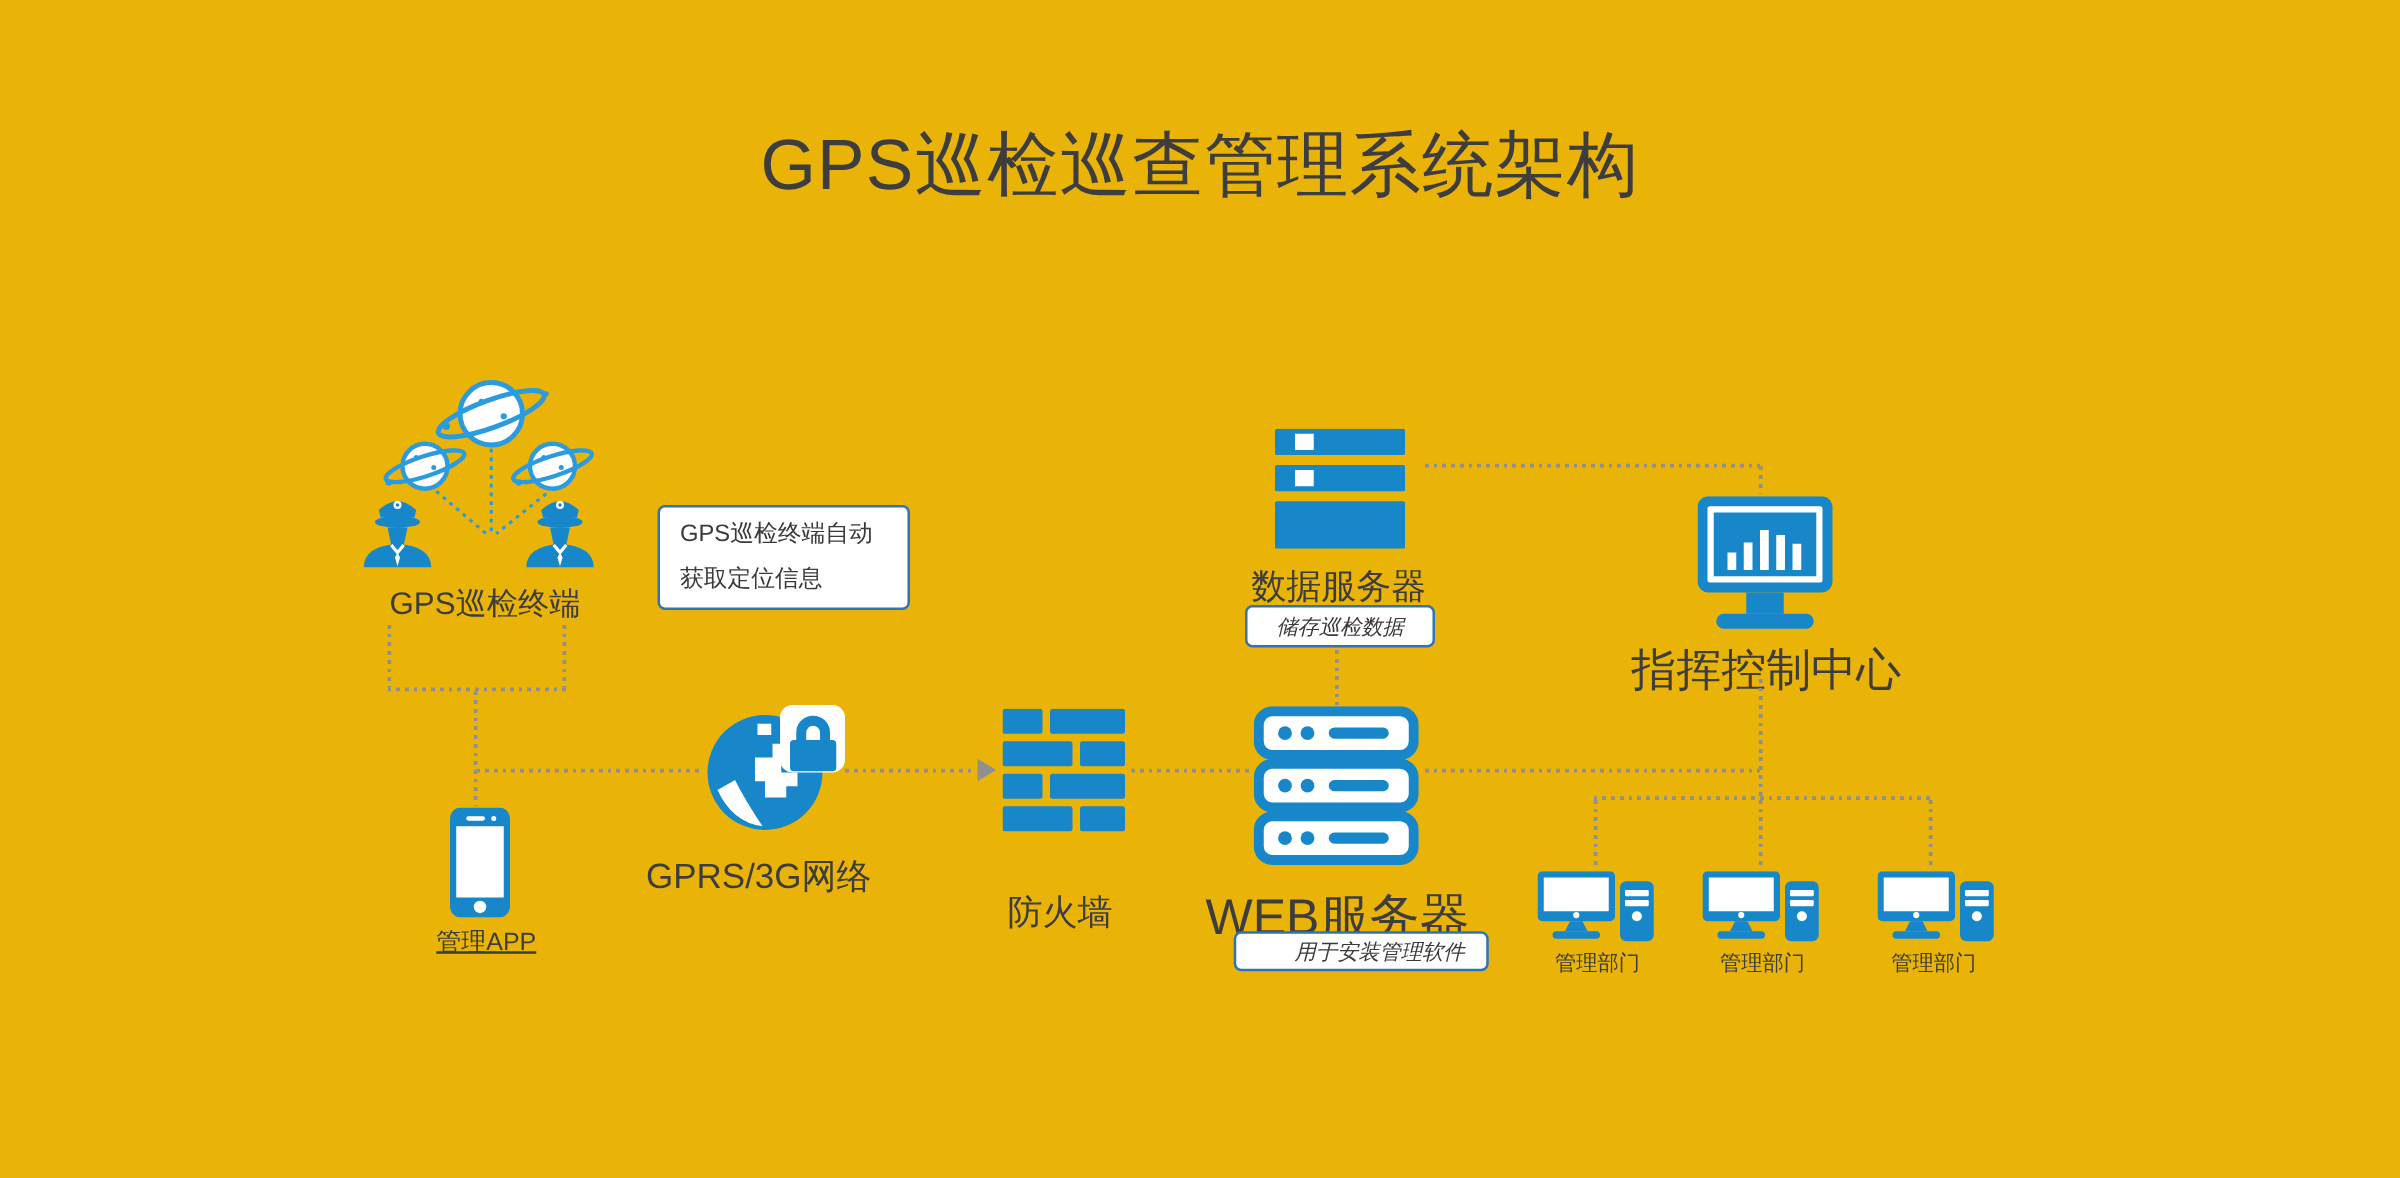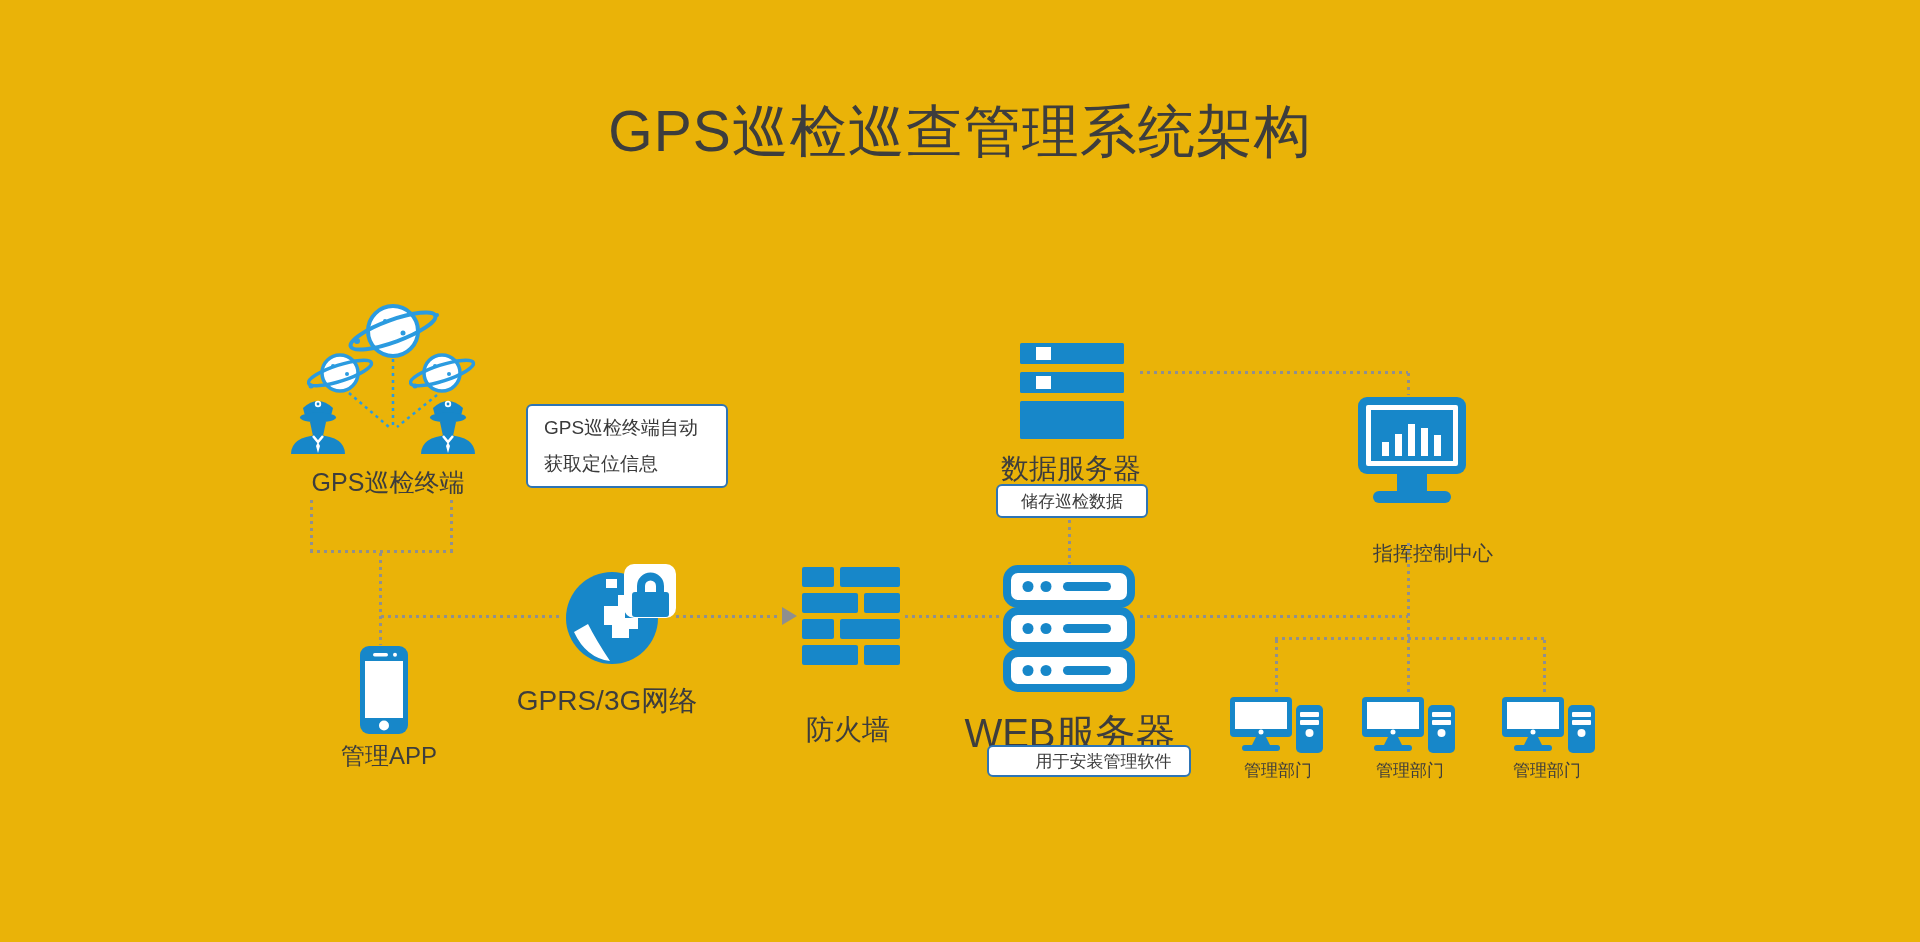--- a/index.html
+++ b/index.html
@@ -7,21 +7,21 @@
           font-family:"Liberation Sans","DejaVu Sans",sans-serif;color:#3f3f3f;}
   .abs{position:absolute;}
   .title{position:absolute;top:94px;left:50%;transform:translateX(-50%);
          font-size:57px;font-weight:500;letter-spacing:1px;color:#3d3d3d;white-space:nowrap;}
   .node-label{position:absolute;transform:translateX(-50%);font-size:25px;color:#3d3d3d;white-space:nowrap;}
   .node-label.small{font-size:17px;}
   .note-box{position:absolute;background:#ffffff;border:2px solid #2e74b5;border-radius:6px;
             display:flex;align-items:center;justify-content:center;color:#3a3a3a;}
   .note-box.left-align{flex-direction:column;align-items:flex-start;justify-content:center;padding-left:16px;}
   .note-line{font-size:19px;line-height:36px;white-space:nowrap;text-align:right;}
-  .note-text{font-size:17px;white-space:nowrap;}
+  .note-text{font-size:17px;white-space:nowrap;font-style:italic;}
   .note-text.md{font-size:18px;}
   
   .dot-h{position:absolute;height:3px;
          background-image:repeating-linear-gradient(to right,#8f8f8f 0,#8f8f8f 3px,transparent 3px,transparent 7px);}
   .dot-v{position:absolute;width:3px;
          background-image:repeating-linear-gradient(to bottom,#8f8f8f 0,#8f8f8f 3px,transparent 3px,transparent 7px);}
   .arrow-right{position:absolute;width:0;height:0;
                border-top:9px solid transparent;border-bottom:9px solid transparent;
                border-left:15px solid #8f8f8f;}
   svg{display:block;}
@@ -112,21 +112,21 @@
 
   <div class="abs" style="left:360px;top:646px;">
     <svg width="48" height="88" viewBox="0 0 48 88">
       <rect x="0" y="0" width="48" height="88" rx="9" fill="#1787c9"></rect>
       <rect x="13" y="7" width="15" height="3.5" rx="1.7" fill="#ffffff"></rect>
       <circle cx="35" cy="8.7" r="2" fill="#ffffff"></circle>
       <rect x="5" y="15" width="38" height="57" fill="#ffffff"></rect>
       <circle cx="24" cy="79.5" r="5" fill="#ffffff"></circle>
     </svg>
   </div>
-  <div class="node-label" style="left:389px;top:740px;font-size:24px;">管理APP</div>
+  <div class="node-label" style="left:389px;top:740px;font-size:20px;text-decoration:underline;">管理APP</div>
 
 
   <div class="abs" style="left:564px;top:560px;">
     <svg width="114" height="106" viewBox="0 0 114 106">
       <circle cx="48" cy="58" r="46" fill="#1787c9"></circle>
       <path d="M10,72 Q22,98 46,101 Q32,80 24,64 Z" fill="#ffffff"></path>
       <path d="M40,46 h14 v-11 h13 v11 h-6 v12 h13 v11 h-9 v9 h-17 v-13 h-8 Z" fill="#ffffff"></path>
       <rect x="42" y="19" width="11" height="9" fill="#ffffff"></rect>
 
       <rect x="60" y="4" width="52" height="54" rx="10" fill="#ffffff"></rect>
@@ -204,21 +204,21 @@
         <rect x="24" y="45" width="7" height="14"></rect>
         <rect x="37" y="37" width="7" height="22"></rect>
         <rect x="50" y="27" width="7" height="32"></rect>
         <rect x="63" y="31" width="7" height="28"></rect>
         <rect x="76" y="38" width="7" height="21"></rect>
       </g>
       <rect x="39" y="77" width="30" height="17" fill="#1787c9"></rect>
       <rect x="15" y="94" width="78" height="12" rx="6" fill="#1787c9"></rect>
     </svg>
   </div>
-  <div class="node-label" style="left:1413px;top:540px;font-size:20px;margin-left:20px;">指挥控制中心</div>
+  <div class="node-label" style="left:1413px;top:512px;font-size:36px;">指挥控制中心</div>
 
   <div class="abs" style="left:1230px;top:697px;">
     <svg width="95" height="58" viewBox="0 0 95 58">
       <rect x="0" y="0" width="62" height="40" rx="4" fill="#1787c9"></rect>
       <rect x="5" y="5" width="52" height="27" fill="#ffffff"></rect>
       <circle cx="31" cy="35" r="2.5" fill="#ffffff"></circle>
       <path d="M26,40 h10 l4,8 h-18 Z" fill="#1787c9"></path>
       <rect x="12" y="48" width="38" height="6" rx="3" fill="#1787c9"></rect>
       <rect x="66" y="8" width="27" height="48" rx="5" fill="#1787c9"></rect>
       <rect x="70" y="15" width="19" height="5" rx="1" fill="#ffffff"></rect>

